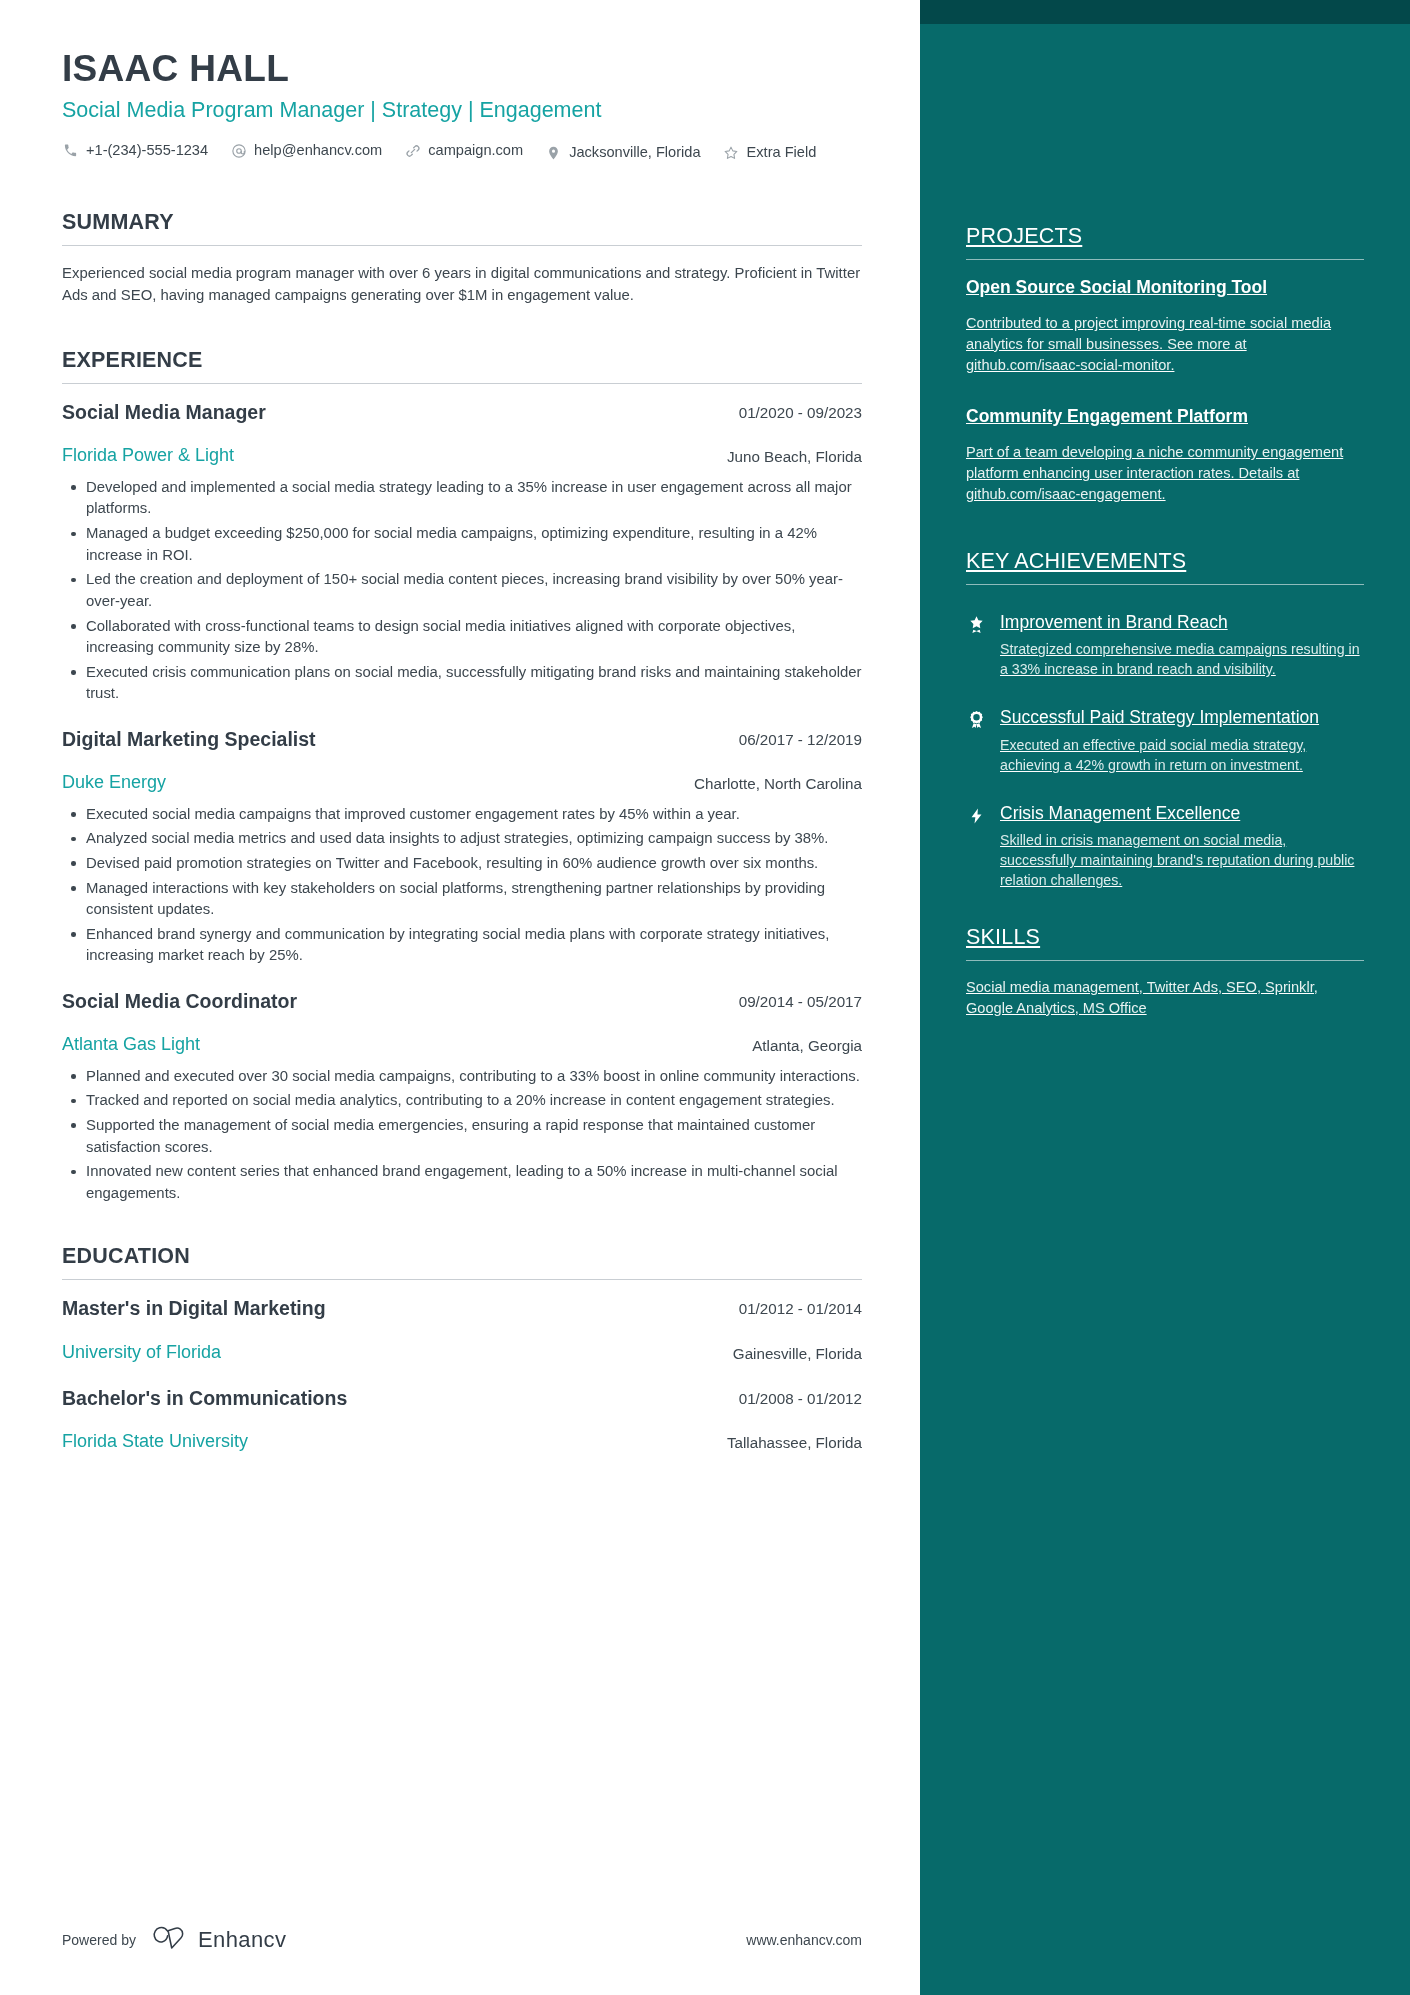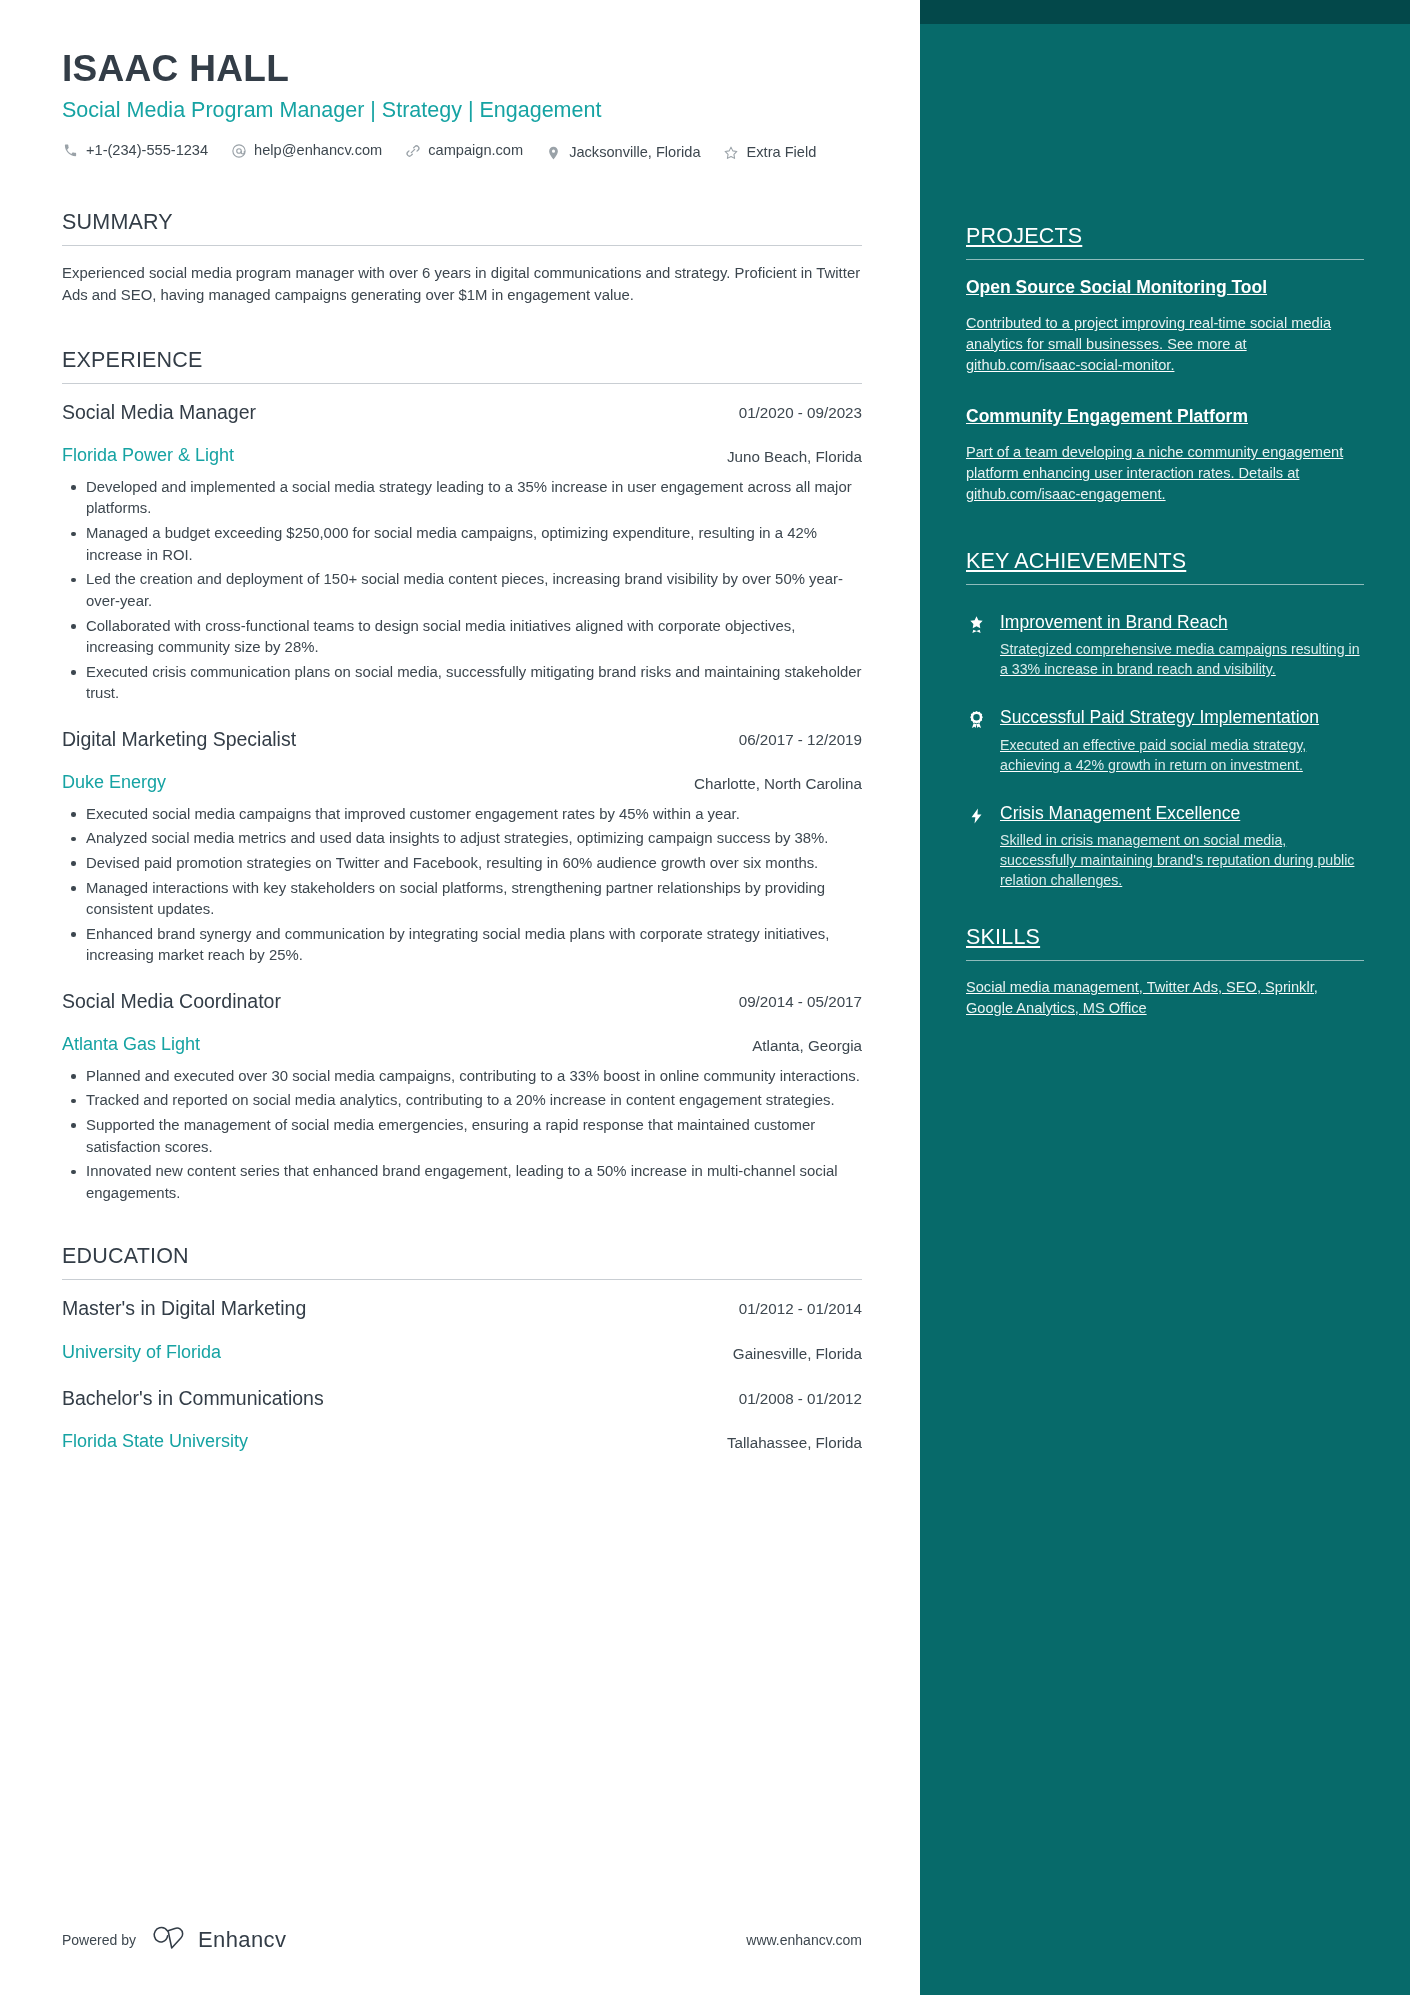--- a/index.html
+++ b/index.html
@@ -66,21 +66,21 @@
     align-items: center;
     justify-content: center;
     flex: none;
   }
   .contact-item .ci-icon svg { display: block; }
 
   
   .sec { margin-top: 34px; }
   .sec-title {
     font-size: 21.5px;
-    font-weight: 400;
+    font-weight: 700;
     color: #333d47;
     letter-spacing: 0.2px;
     padding-bottom: 10px;
   }
   .sec-rule {
     height: 1px;
     background: #c9ced3;
     width: 100%;
     margin-bottom: 16px;
   }
@@ -97,21 +97,21 @@
 
   .entry-row {
     display: flex;
     justify-content: space-between;
     align-items: flex-start;
     gap: 18px;
   }
   .entry-title {
     font-size: 19.5px;
     color: #333d47;
-    font-weight: 400;
+    font-weight: 700;
     line-height: 1.3;
     text-align: right;
   }
   .entry-dates {
     font-size: 15.2px;
     color: #3d474f;
     white-space: nowrap;
     padding-top: 4px;
   }
   .entry-row2 {

